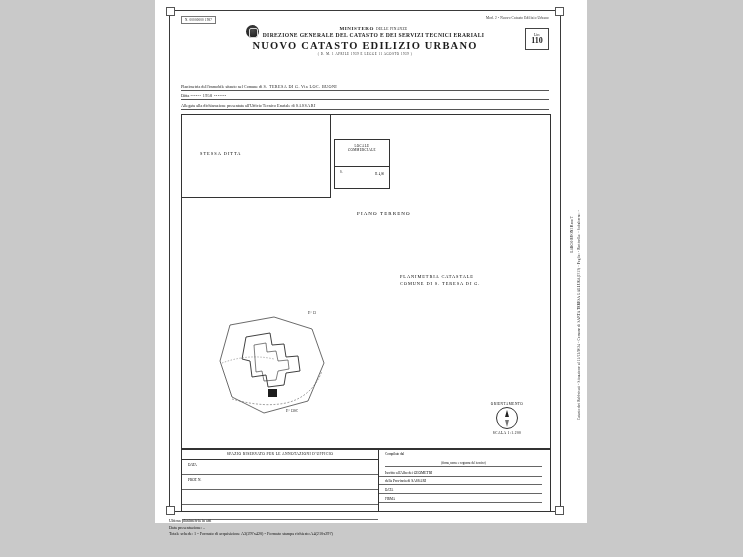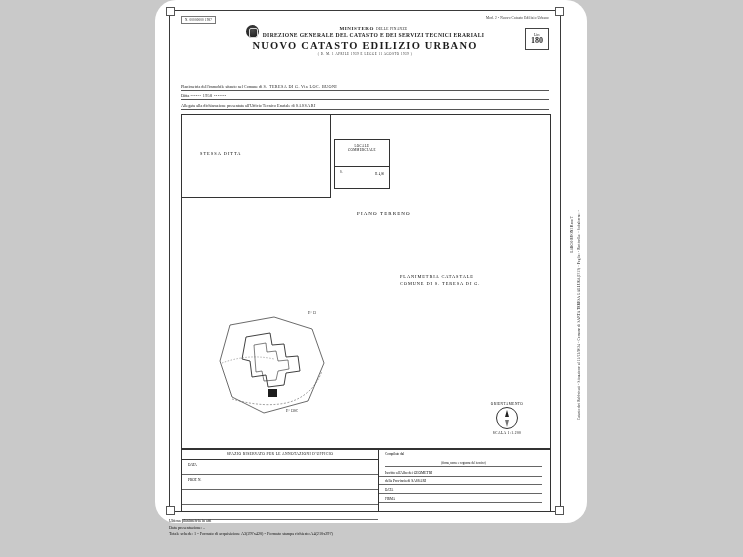--- a/index.html
+++ b/index.html
@@ -7,21 +7,20 @@
     width:743px;height:557px;
     background:#c9c9c9;
     font-family:"Liberation Serif", serif;
     overflow:hidden;
   }
   .page{
     position:absolute;
     left:155px;top:0px;
     width:432px;height:523px;
     background:#ffffff;
-    border-radius:21px;
   }
   
   .sheetframe{
     position:absolute;
     left:14px;top:10px;
     width:390px;height:500px;
     border:1px solid #3a3a3a;
   }
   .corner{
     position:absolute;width:7px;height:7px;border:1px solid #555;background:#fff;
@@ -210,21 +209,21 @@
       <div class="ministero-txt">
         <div class="l1"><span>MINISTERO</span> <span class="small">DELLE FINANZE</span></div>
         <div class="l2">DIREZIONE GENERALE DEL CATASTO E DEI SERVIZI TECNICI ERARIALI</div>
       </div>
     </div>
     <div class="l3">NUOVO CATASTO EDILIZIO URBANO</div>
     <div class="l4">( D. M. 1 APRILE 1939 E LEGGE 11 AGOSTO 1939 )</div>
 
     <div class="lire-box">
       <div class="lbl">Lire</div>
-      <div class="val">180</div>
+      <div class="val">110</div>
     </div>
   </div>
 
   <div class="formline fl1">
     <span>Planimetria dell'immobile sitauto nel Comune di</span>
     <span class="hand">S. TERESA  DI  G.</span>
     <span class="hand">Via  LOC. BUONI</span>
   </div>
   <div class="formline fl2">
     <span>Ditta</span>

